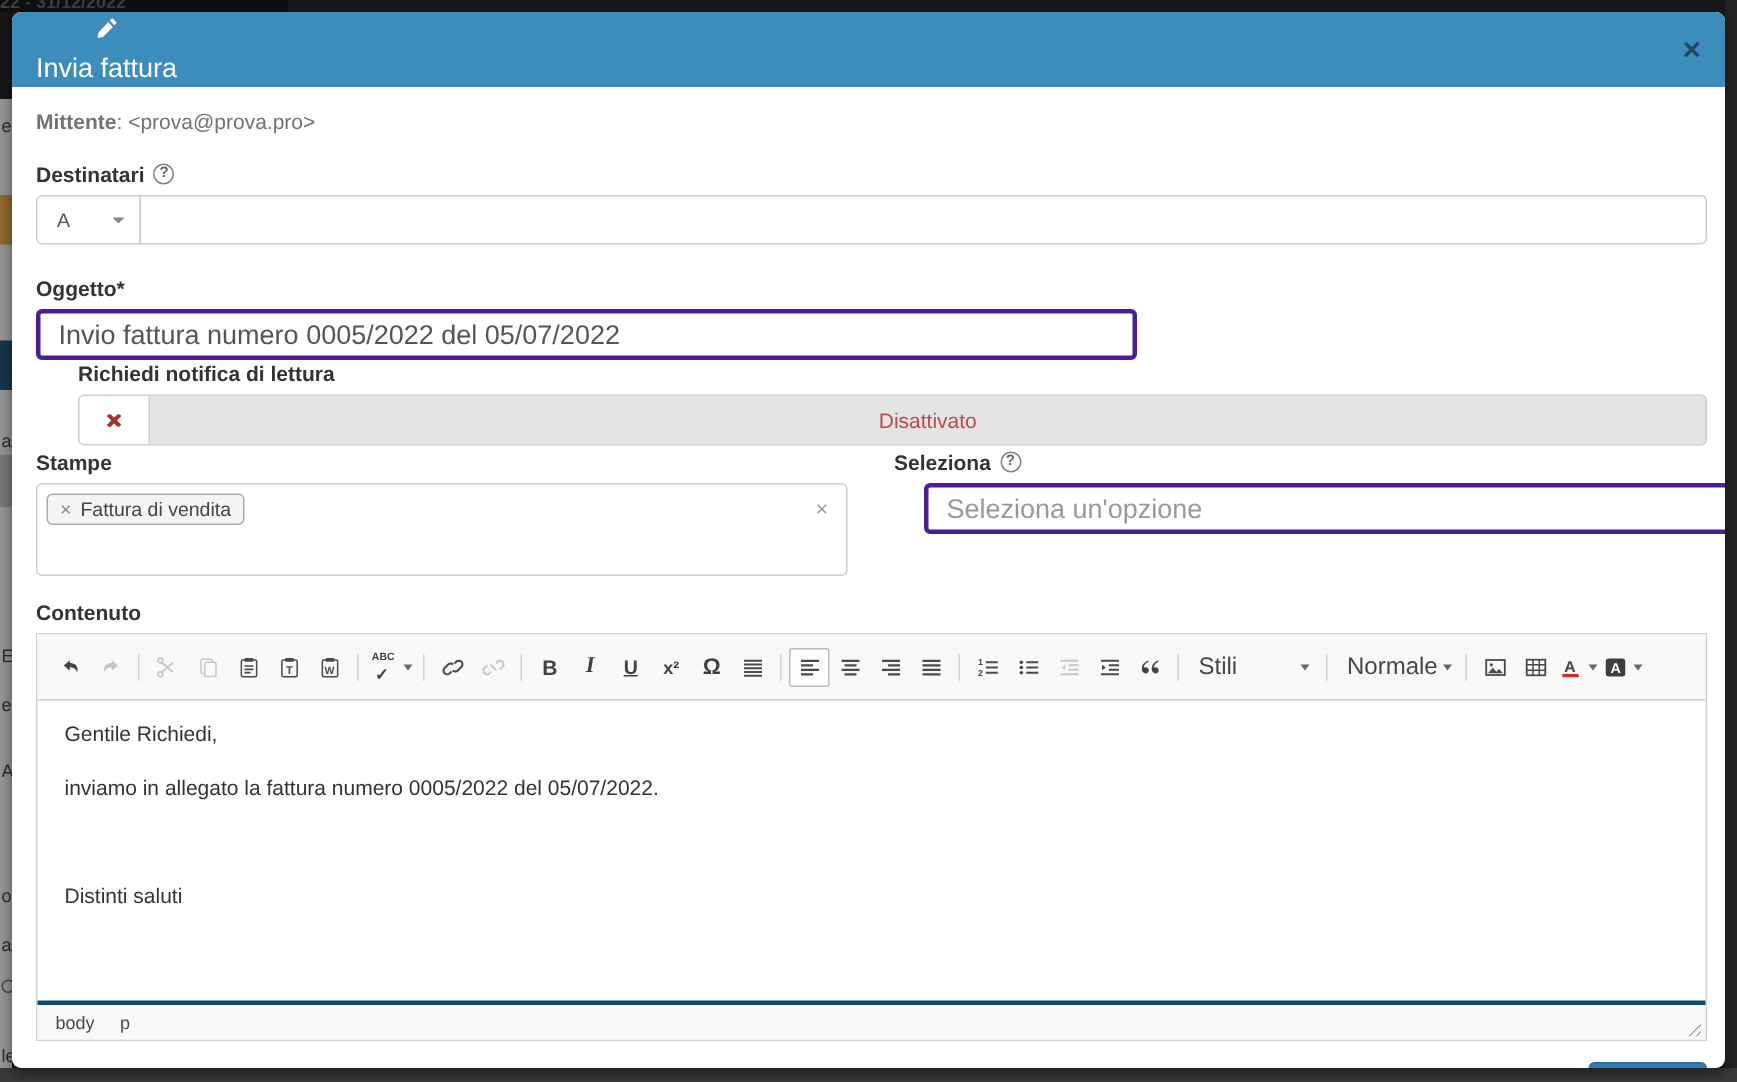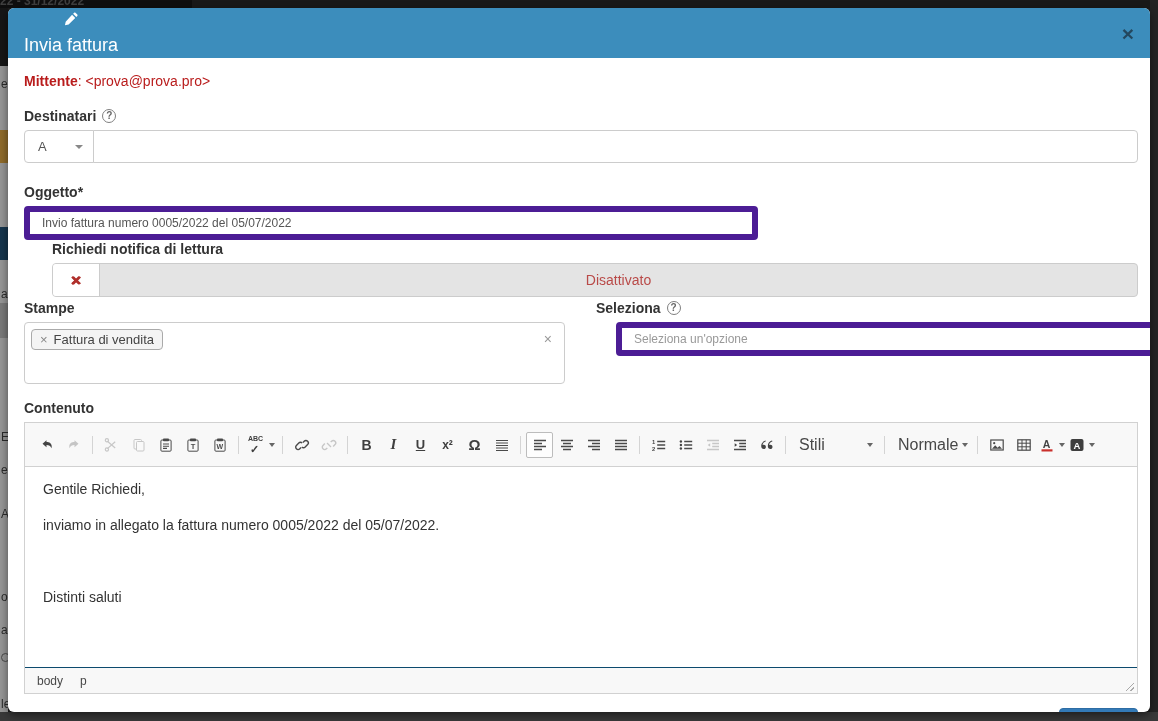--- a/index.html
+++ b/index.html
@@ -23,41 +23,41 @@
 
   
   .modal { position:absolute; left:8px; top:8px; width:1142px; height:704px; background:#fff;
            border-radius:6px; box-shadow:0 3px 9px rgba(0,0,0,.5); z-index:5; overflow:hidden; }
   .modal-header { height:50px; background:#3c8dbc; display:flex; align-items:center; padding:0 16px; }
   .modal-title { color:#fff; font-size:18px; display:flex; align-items:center; gap:9px;flex-direction:column; }
   .modal-title svg { width:15px; height:15px; }
   .close-btn { margin-left:auto; font-size:21px; font-weight:bold; color:#17222c; opacity:.65; line-height:1; cursor:pointer; }
   .modal-body { padding:14px 12px 12px 16px; }
 
-  .sender-line { font-size:14px; color:#b91c1c; margin:0 0 16px; line-height:19px; }
+  .sender-line { font-size:14px; color:#737373; margin:0 0 16px; line-height:19px; }
   .sender-line b { font-weight:700; }
 
   .lbl { display:flex; align-items:center; gap:6px; font-size:14px; font-weight:700; color:#333; margin-bottom:5px; line-height:18px; }
   .help { display:inline-flex; align-items:center; justify-content:center; width:14px; height:14px;
           border:1px solid #808080; border-radius:50%; color:#666; font-size:10px; font-weight:700; cursor:pointer; }
   .help::before { content:"?"; }
 
   
   .grp-dest { margin-bottom:20px; }
   .input-group { display:flex; height:33px; }
   .addon { width:70px; background:#fff; border:1px solid #ccc; border-radius:4px 0 0 4px;
            display:flex; align-items:center; justify-content:space-between; padding:0 10px 0 13px;
            font-size:13px; color:#555; cursor:pointer; }
   .input-group input { flex:1; margin-left:-1px; border:1px solid #ccc; border-radius:0 4px 4px 0; padding:0 12px; font-size:14px; color:#555; outline:none; }
   .caret-sm { width:0; height:0; border-left:4px solid transparent; border-right:4px solid transparent; border-top:4px solid #888; }
 
   .row2 { display:flex; margin-bottom:2px;flex-direction:column; }
   .col-subject { width:734px; }
   .col-notify { flex:1; margin-left:28px; }
-  .text-input { width:100%; height:34px; border:6px solid #4c1d95; border-radius:4px; padding:0 12px; font-size:12px; color:#555; outline:none; background:#fff; }
+  .text-input { width:100%; height:34px; border:3px solid #4c1d95; border-radius:4px; padding:0 12px; font-size:18px; color:#555; outline:none; background:#fff; }
 
   
   .toggle { display:flex; height:34px; border:1px solid #ccc; border-radius:4px; overflow:hidden; cursor:pointer; background:#e4e4e4; }
   .toggle-off-cell { width:47px; background:#fff; border-right:1px solid #ccc; display:flex; align-items:center; justify-content:center; }
   .toggle-x { font-size:17px; font-weight:900; color:#b0302c; line-height:1;
               text-shadow:.6px 0 0 currentColor, -.6px 0 0 currentColor; }
   .toggle-state { flex:1; display:flex; align-items:center; justify-content:center; font-size:14px; color:#b94a48; }
 
   .row3 { display:flex; margin-bottom:15px; }
   .col-prints { width:541px; }
@@ -85,21 +85,21 @@
   .i-special-char::before { content:"\03A9"; font-size:15px; font-weight:600; }
   .i-spellcheck { position:relative; width:19px; }
   .i-spellcheck::before { content:"ABC"; position:absolute; top:-1px; left:0; width:100%; text-align:center; font-size:7px; font-weight:800; letter-spacing:0; }
   .i-spellcheck::after { content:"\2713"; position:absolute; bottom:-3px; left:4px; font-size:11px; font-weight:800; }
   .caret { width:0; height:0; border-left:3.5px solid transparent; border-right:3.5px solid transparent; border-top:4px solid #666; margin-left:4px; }
   .sep { width:1px; height:18px; background:#d4d4d4; margin:0 5px; flex:none; }
   .combo { display:inline-flex; align-items:center; justify-content:space-between; height:25px; padding:0 6px 0 8px; font-size:16px; color:#474747; cursor:pointer; border-radius:2px; }
 
   .ed-content { height:200px; padding:13px 18px 0; font-size:14px; color:#333; overflow:hidden; cursor:text; }
   .ed-content p { margin:0 0 17px; line-height:19px; }
-  .ed-path { position:relative; display:flex; align-items:center; gap:17px; height:26px; background:#f8f8f8; border-top:1px solid #0c4a6e; padding:0 12px; font-size:12px; color:#484848; }
+  .ed-path { position:relative; display:flex; align-items:center; gap:17px; height:26px; background:#f8f8f8; border-top:3px solid #0c4a6e; padding:0 12px; font-size:12px; color:#484848; }
   .ed-path span { cursor:pointer; }
   .grip { position:absolute; right:3px; bottom:2px; width:11px; height:11px;
           background:repeating-linear-gradient(-45deg, transparent 0 2px, #a9a9a9 2px 3px);
           clip-path:polygon(100% 0, 100% 100%, 0 100%); cursor:nwse-resize; }
 
   .modal-footer { padding:14px 0 0; text-align:right; }
   .btn-send { display:inline-flex; align-items:center; gap:7px; background:#337ab7; border:1px solid #2e6da4; border-radius:4px;
               color:#fff; font-size:14px; padding:7px 13px; cursor:pointer; }
   .btn-send svg { width:14px; height:14px; }
 </style>

